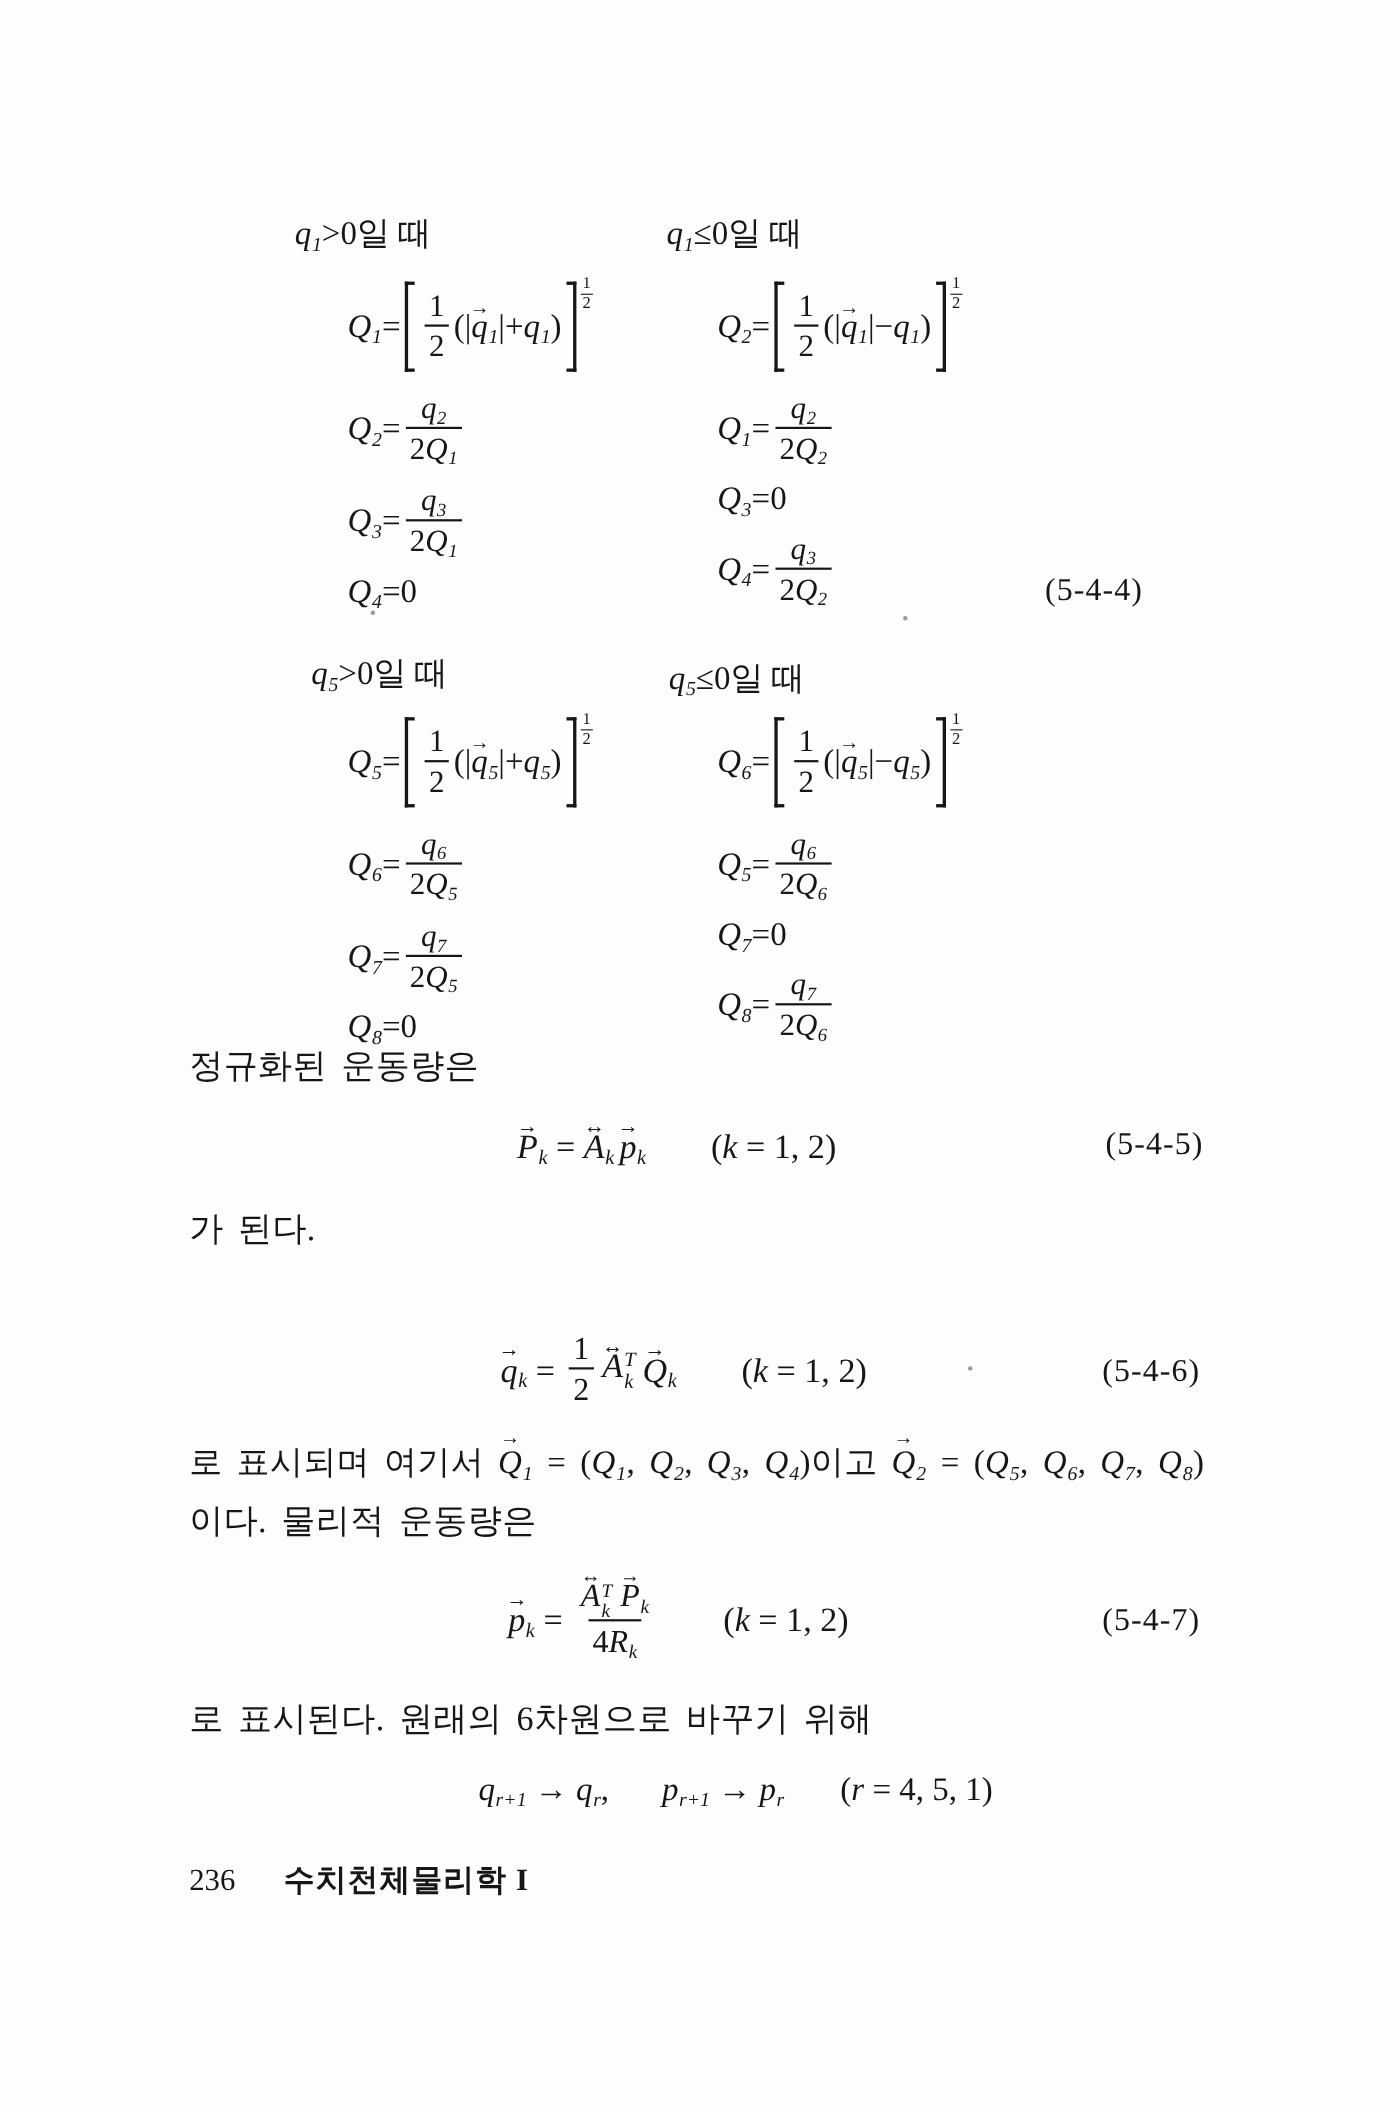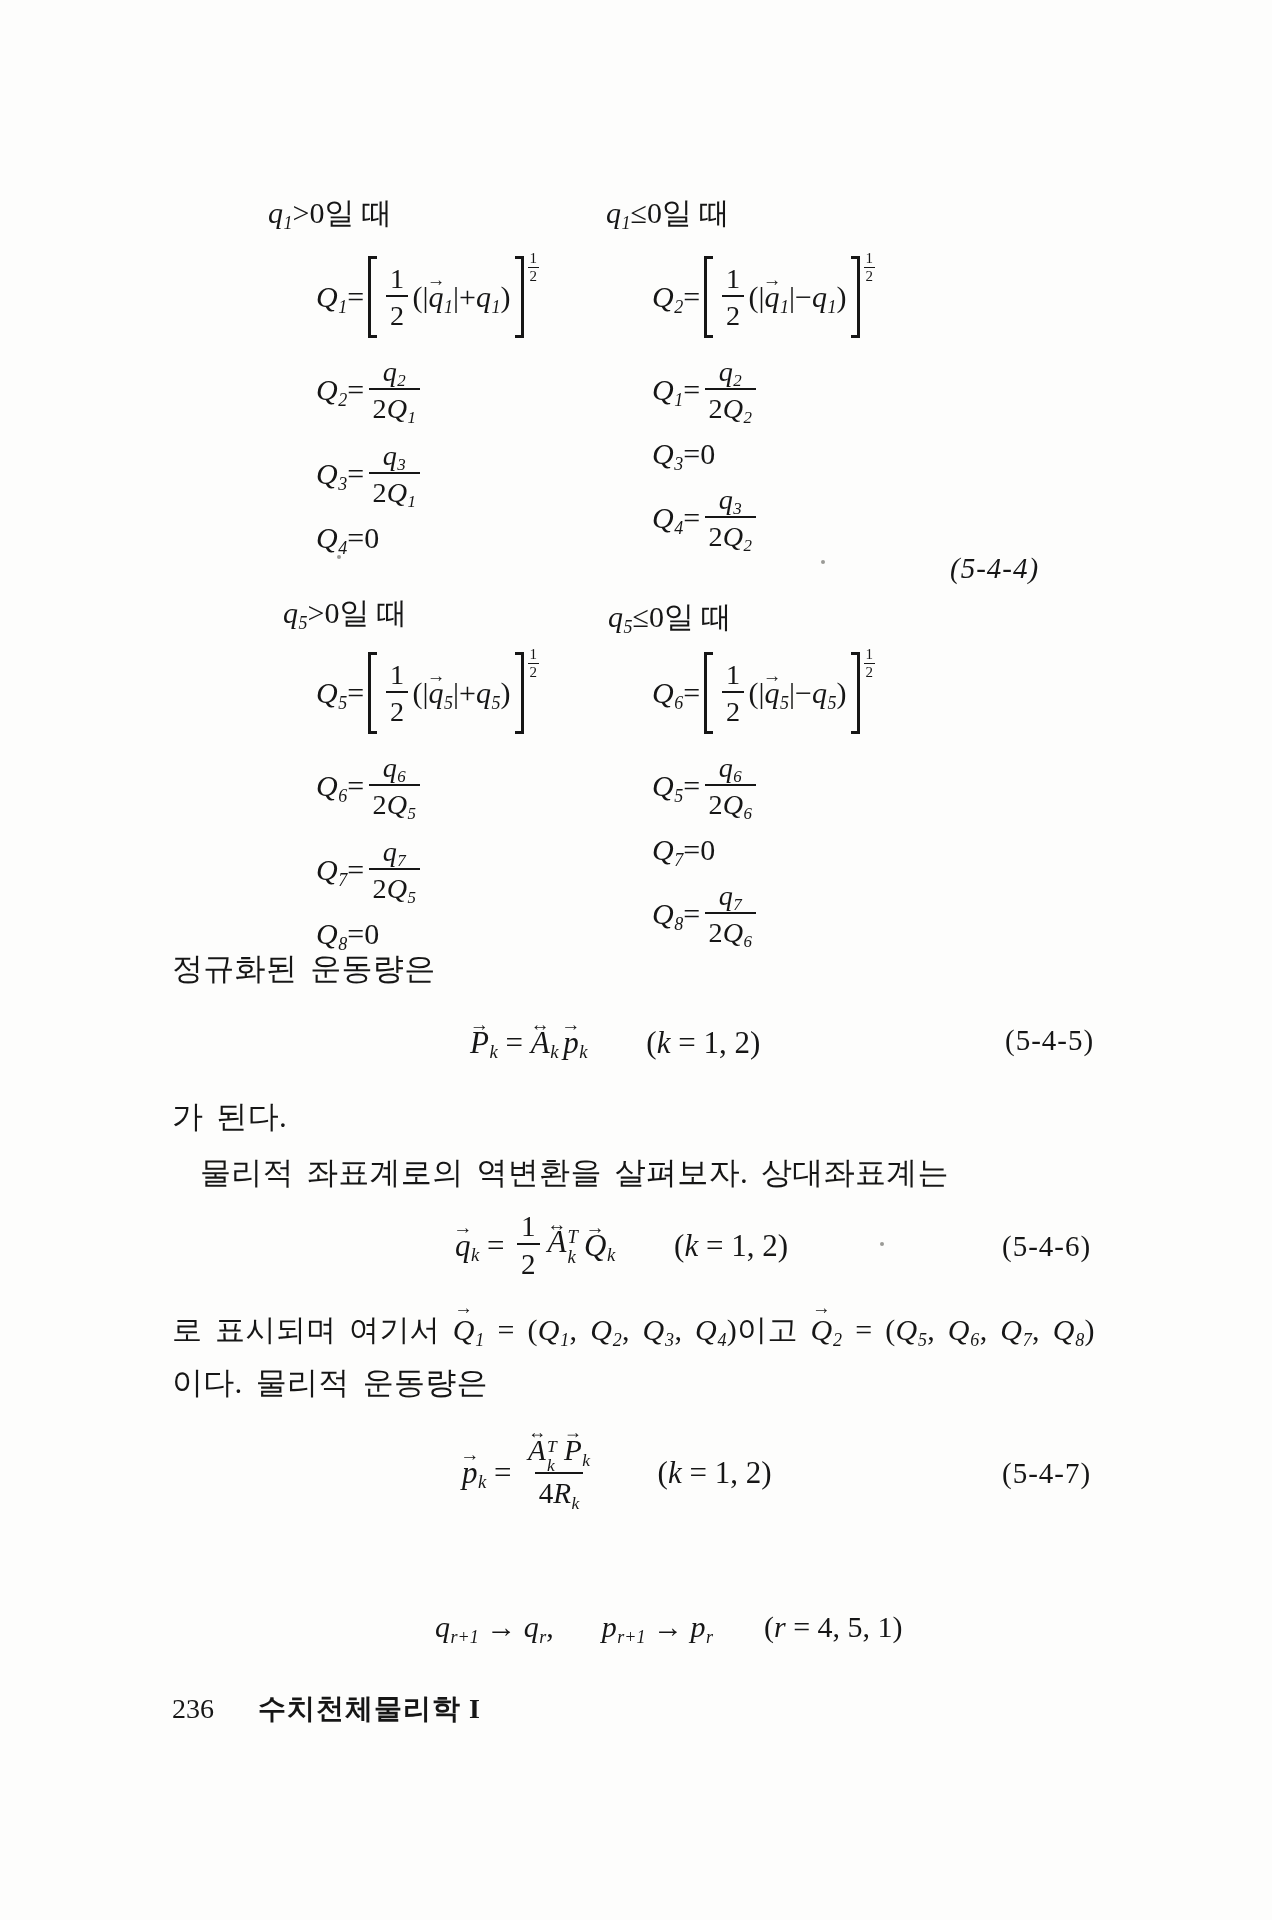--- a/index.html
+++ b/index.html
@@ -148,21 +148,21 @@
     <div class="mrow r-frac">
         <span class="mi"><span class="vcore">Q</span><span class="msub">4</span></span>
         <span class="mtxt">=</span>
         <span class="frac">
           <span class="num"><span class="mi"><span class="vcore">q</span><span class="msub">3</span></span></span>
           <span class="den"><span class="mtxt">2</span><span class="mi"><span class="vcore">Q</span><span class="msub">2</span></span></span>
         </span>
       </div>
   </div>
 
-  <div class="eqnum" style="left:950px;top:552px;font-style:italic;">(5-4-4)</div>
+  <div class="eqnum" style="left:950px;top:520px;">(5-4-4)</div>
 
   <div class="hdr mrow" style="left:283px;top:598px;">
       <span class="mi"><span class="vcore">q</span><span class="msub">5</span></span>
       <span class="mtxt">&gt;0일 때</span>
     </div>
   <div class="hdr mrow" style="left:608px;top:602px;">
       <span class="mi"><span class="vcore">q</span><span class="msub">5</span></span>
       <span class="mtxt">≤0일 때</span>
     </div>
 
@@ -267,21 +267,20 @@
       <span class="gap" style="width: 0.15em;"></span>
       <span class="mi"><span class="vcore">p<span class="arr">→</span></span><span class="msub">k</span></span>
       <span class="gap" style="width: 1.9em;"></span>
       <span class="mtxt">(</span>
       <span class="mi"><span class="vcore">k</span></span>
       <span class="mtxt"> = 1, 2)</span>
     </div>
   <div class="eqnum" style="left:1005px;top:1024px;">(5-4-5)</div>
 
   <div class="kr" style="left:156px;top:1096px;">가 된다.</div>
-  <div class="kr" style="left:184px;top:1152px;">물리적 좌표계로의 역변환을 살펴보자. 상대좌표계는</div>
 
   <div class="deq mrow" style="left:455px;top:1200px;height:90px;">
       <span class="mi"><span class="vcore">q<span class="arr">→</span></span><span class="msub">k</span></span>
       <span class="mtxt"> = </span>
       <span class="frac">
         <span class="num"><span class="mtxt">1</span></span>
         <span class="den"><span class="mtxt">2</span></span>
       </span>
       <span class="gap" style="width: 0.1em;"></span>
       <span class="mi"><span class="vcore">A<span class="arr">↔</span></span><span class="supsub">
@@ -332,20 +331,21 @@
             </span></span><span class="gap" style="width: 0.25em;"></span><span class="mi"><span class="vcore">P<span class="arr">→</span></span><span class="msub">k</span></span></span>
         <span class="den"><span class="mtxt">4</span><span class="mi"><span class="vcore">R</span><span class="msub">k</span></span></span>
       </span>
       <span class="gap" style="width: 1.9em;"></span>
       <span class="mtxt">(</span>
       <span class="mi"><span class="vcore">k</span></span>
       <span class="mtxt"> = 1, 2)</span>
     </div>
   <div class="eqnum" style="left:1002px;top:1457px;">(5-4-7)</div>
 
+  <div class="kr" style="left:156px;top:1542px;">로 표시된다. 원래의 6차원으로 바꾸기 위해</div>
 
   <div class="deq mrow" style="left:435px;top:1604px;height:46px;font-size:30px;">
       <span class="mi"><span class="vcore">q</span><span class="msub">r+1</span></span>
       <span class="mtxt"> → </span>
       <span class="mi"><span class="vcore">q</span><span class="msub">r</span></span>
       <span class="mtxt">,</span>
       <span class="gap" style="width: 1.6em;"></span>
       <span class="mi"><span class="vcore">p</span><span class="msub">r+1</span></span>
       <span class="mtxt"> → </span>
       <span class="mi"><span class="vcore">p</span><span class="msub">r</span></span>

